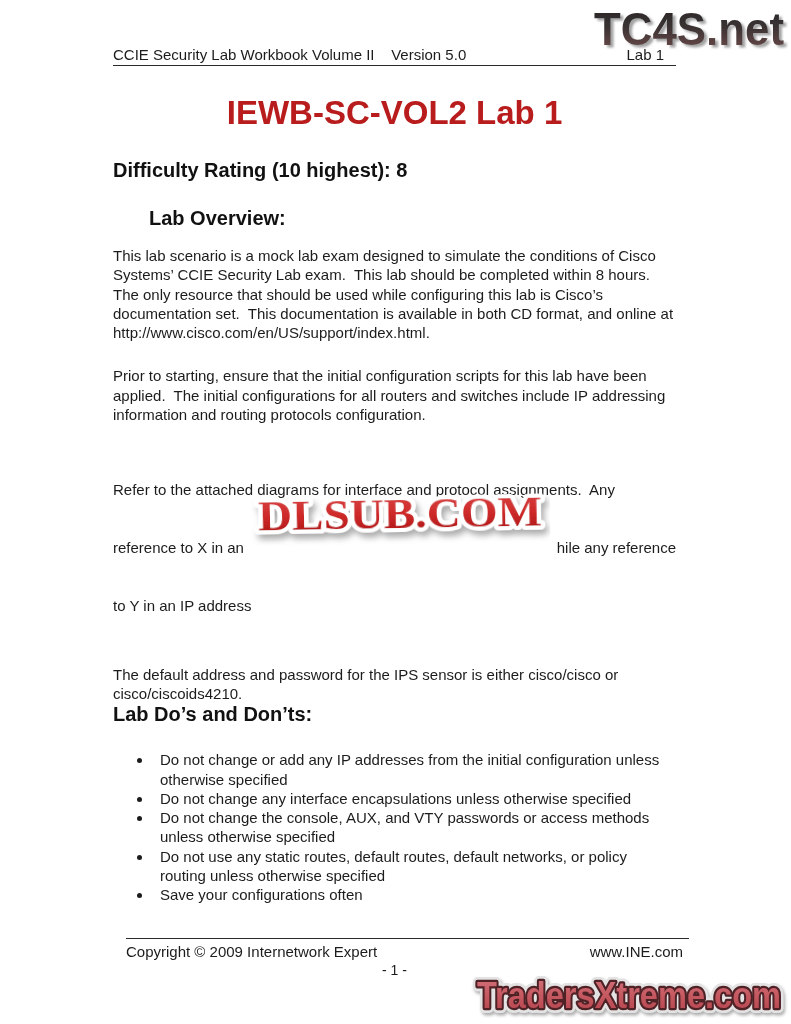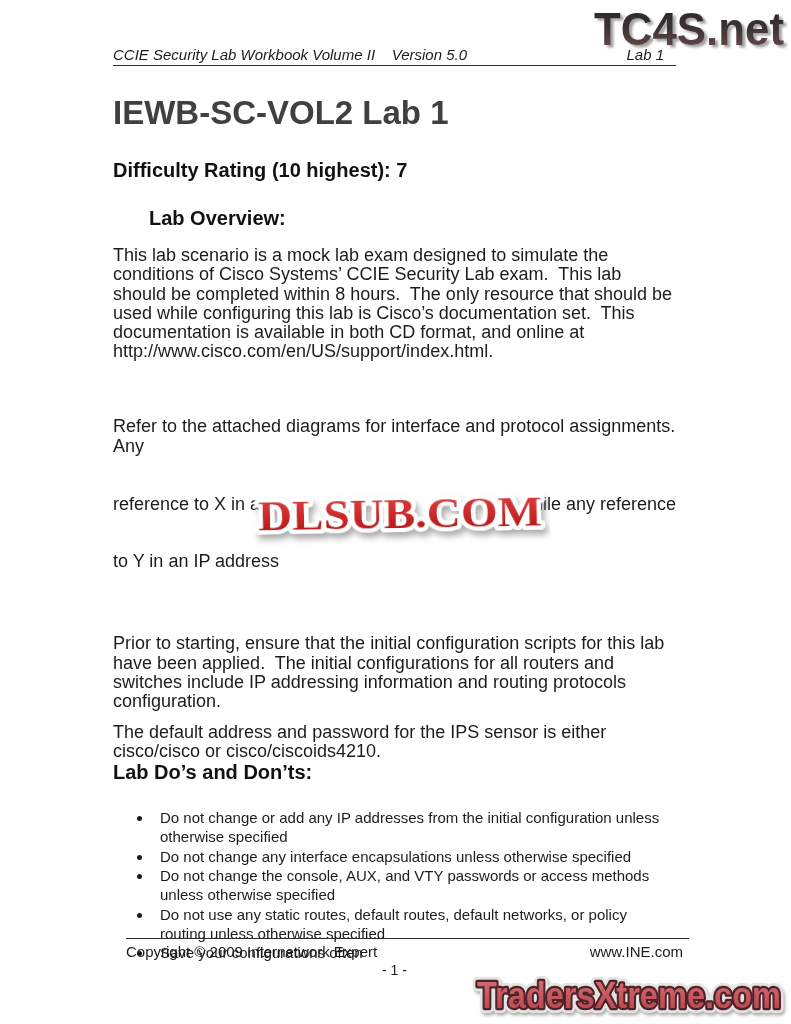--- a/index.html
+++ b/index.html
@@ -13,37 +13,37 @@
     color: #1c1c1c;
   }
   .content { position: absolute; left: 113px; width: 563px; top: 0; }
 
   
   .tc4s { position: absolute; top: 2px; right: 0px; }
   .header-row {
     display: flex; justify-content: space-between; align-items: flex-end;
     padding-top: 46px; padding-bottom: 2px;
     border-bottom: 1px solid #2a2a2a;
-    font-size: 15px; white-space: pre; font-style: italic;
+    font-size: 15px; white-space: pre;
   }
   .header-right { padding-right: 12px; }
 
   
   .doc-title {
-    margin-top: 28px; 
-    font-size: 33px; font-weight: bold; line-height: 38px; color: #404040;
+    margin-top: 28px; text-align: center;
+    font-size: 33px; font-weight: bold; line-height: 38px; color: #b91c1c;
   }
   .h-bold20 { font-size: 20px; font-weight: bold; line-height: 23px; color: #111; }
   .difficulty { margin-top: 27px; }
   .sect-overview { margin-top: 25px; margin-left: 36px; }
   .sect-instructions { margin-top: 20px; }
   .sect-dos { }
 
   
-  .para { font-size: 18px; line-height: 19.3px; white-space: pre-wrap; }
+  .para { font-size: 15px; line-height: 19.3px; white-space: pre-wrap; }
   .p-overview { margin-top: 16px; }
   .p-prior { margin-top: 24px; }
   .p-refer { margin-top: 17px; position: relative; }
   .p-default { margin-top: 11px; }
   .gap-line { display: flex; justify-content: space-between; white-space: pre; }
 
   ul.dos-list { margin: 24px 0 14px 0; padding-left: 40px; }
   ul.dos-list li { font-size: 15px; line-height: 19.3px; padding-left: 7px; }
 
   
@@ -87,35 +87,35 @@
 
   <div class="content">
 
     <div class="header-row">
       <span>CCIE Security Lab Workbook Volume II    Version 5.0</span>
       <span class="header-right">Lab 1</span>
     </div>
 
     <div class="doc-title">IEWB-SC-VOL2 Lab 1</div>
 
-    <div class="h-bold20 difficulty">Difficulty Rating (10 highest): 7</div>
+    <div class="h-bold20 difficulty">Difficulty Rating (10 highest): 8</div>
 
     <div class="h-bold20 sect-overview">Lab Overview:</div>
     <div class="para p-overview">This lab scenario is a mock lab exam designed to simulate the conditions of Cisco Systems’ CCIE Security Lab exam.  This lab should be completed within 8 hours.  The only resource that should be used while configuring this lab is Cisco’s documentation set.  This documentation is available in both CD format, and online at http://www.cisco.com/en/US/support/index.html.</div>
+
+    <div class="para p-prior">Prior to starting, ensure that the initial configuration scripts for this lab have been applied.  The initial configurations for all routers and switches include IP addressing information and routing protocols configuration.</div>
 
     <div class="para p-refer">
       <div>Refer to the attached diagrams for interface and protocol assignments.  Any</div>
       <div class="gap-line">
         <span>reference to X in an </span>
         <span>hile any reference</span>
       </div>
       <div>to Y in an IP address</div>
     </div>
-
-    <div class="para p-prior">Prior to starting, ensure that the initial configuration scripts for this lab have been applied.  The initial configurations for all routers and switches include IP addressing information and routing protocols configuration.</div>
 
     <div class="para p-default">The default address and password for the IPS sensor is either cisco/cisco or cisco/ciscoids4210.</div>
 
     <div class="h-bold20 sect-dos">Lab Do’s and Don’ts:</div>
     <ul class="dos-list">
       <li>Do not change or add any IP addresses from the initial configuration unless otherwise specified</li>
       <li>Do not change any interface encapsulations unless otherwise specified</li>
       <li>Do not change the console, AUX, and VTY passwords or access methods unless otherwise specified</li>
       <li>Do not use any static routes, default routes, default networks, or policy routing unless otherwise specified</li>
       <li>Save your configurations often</li>

